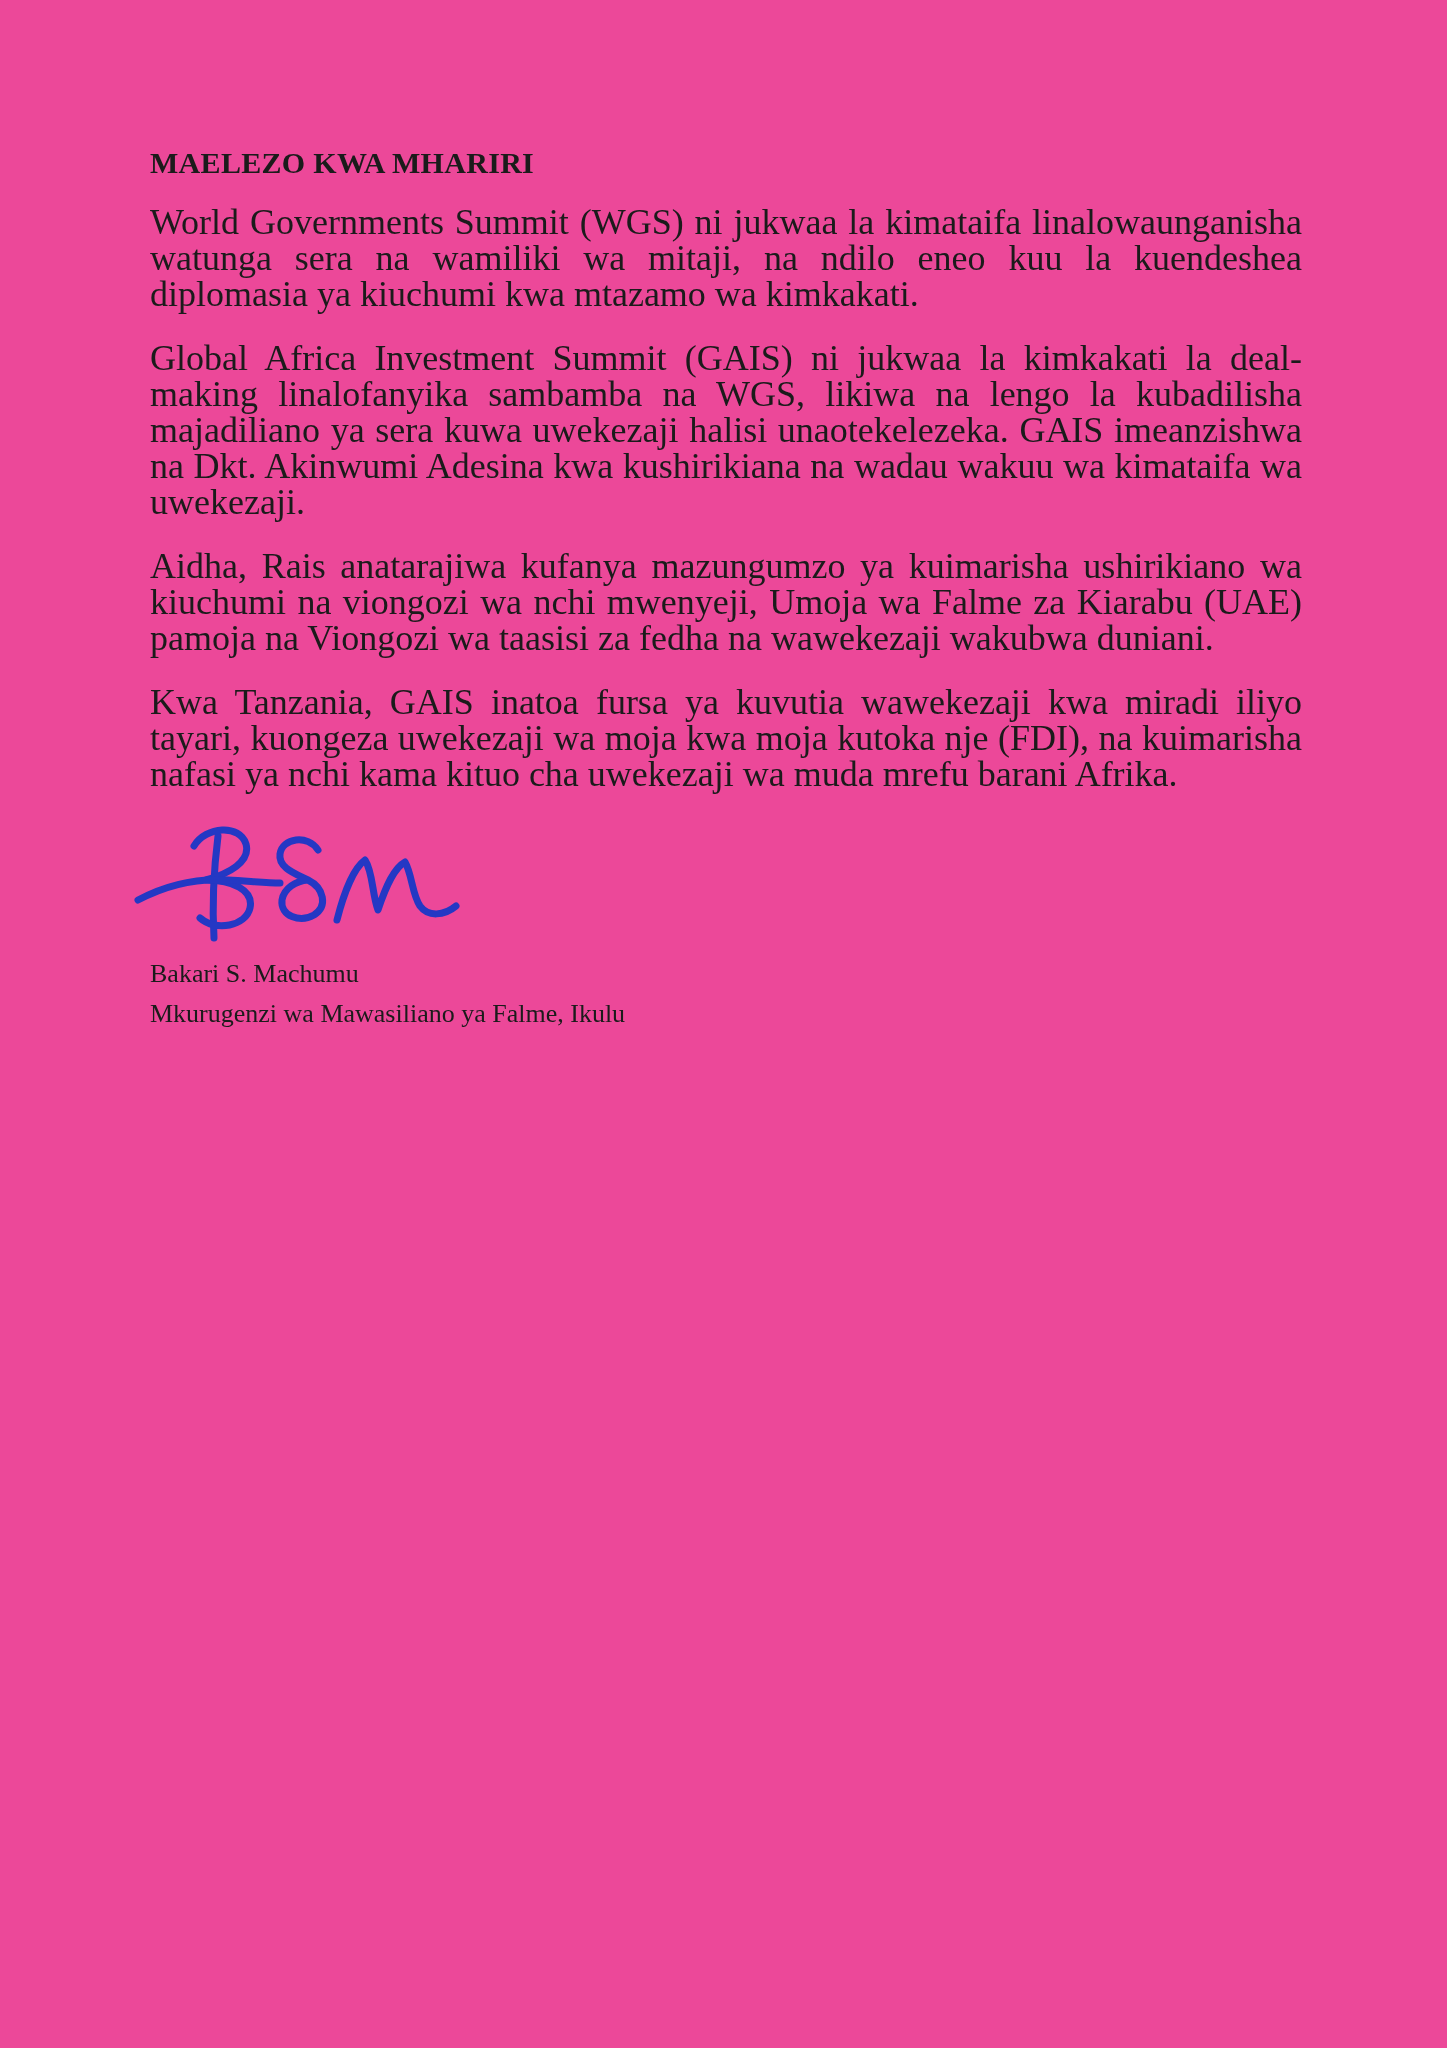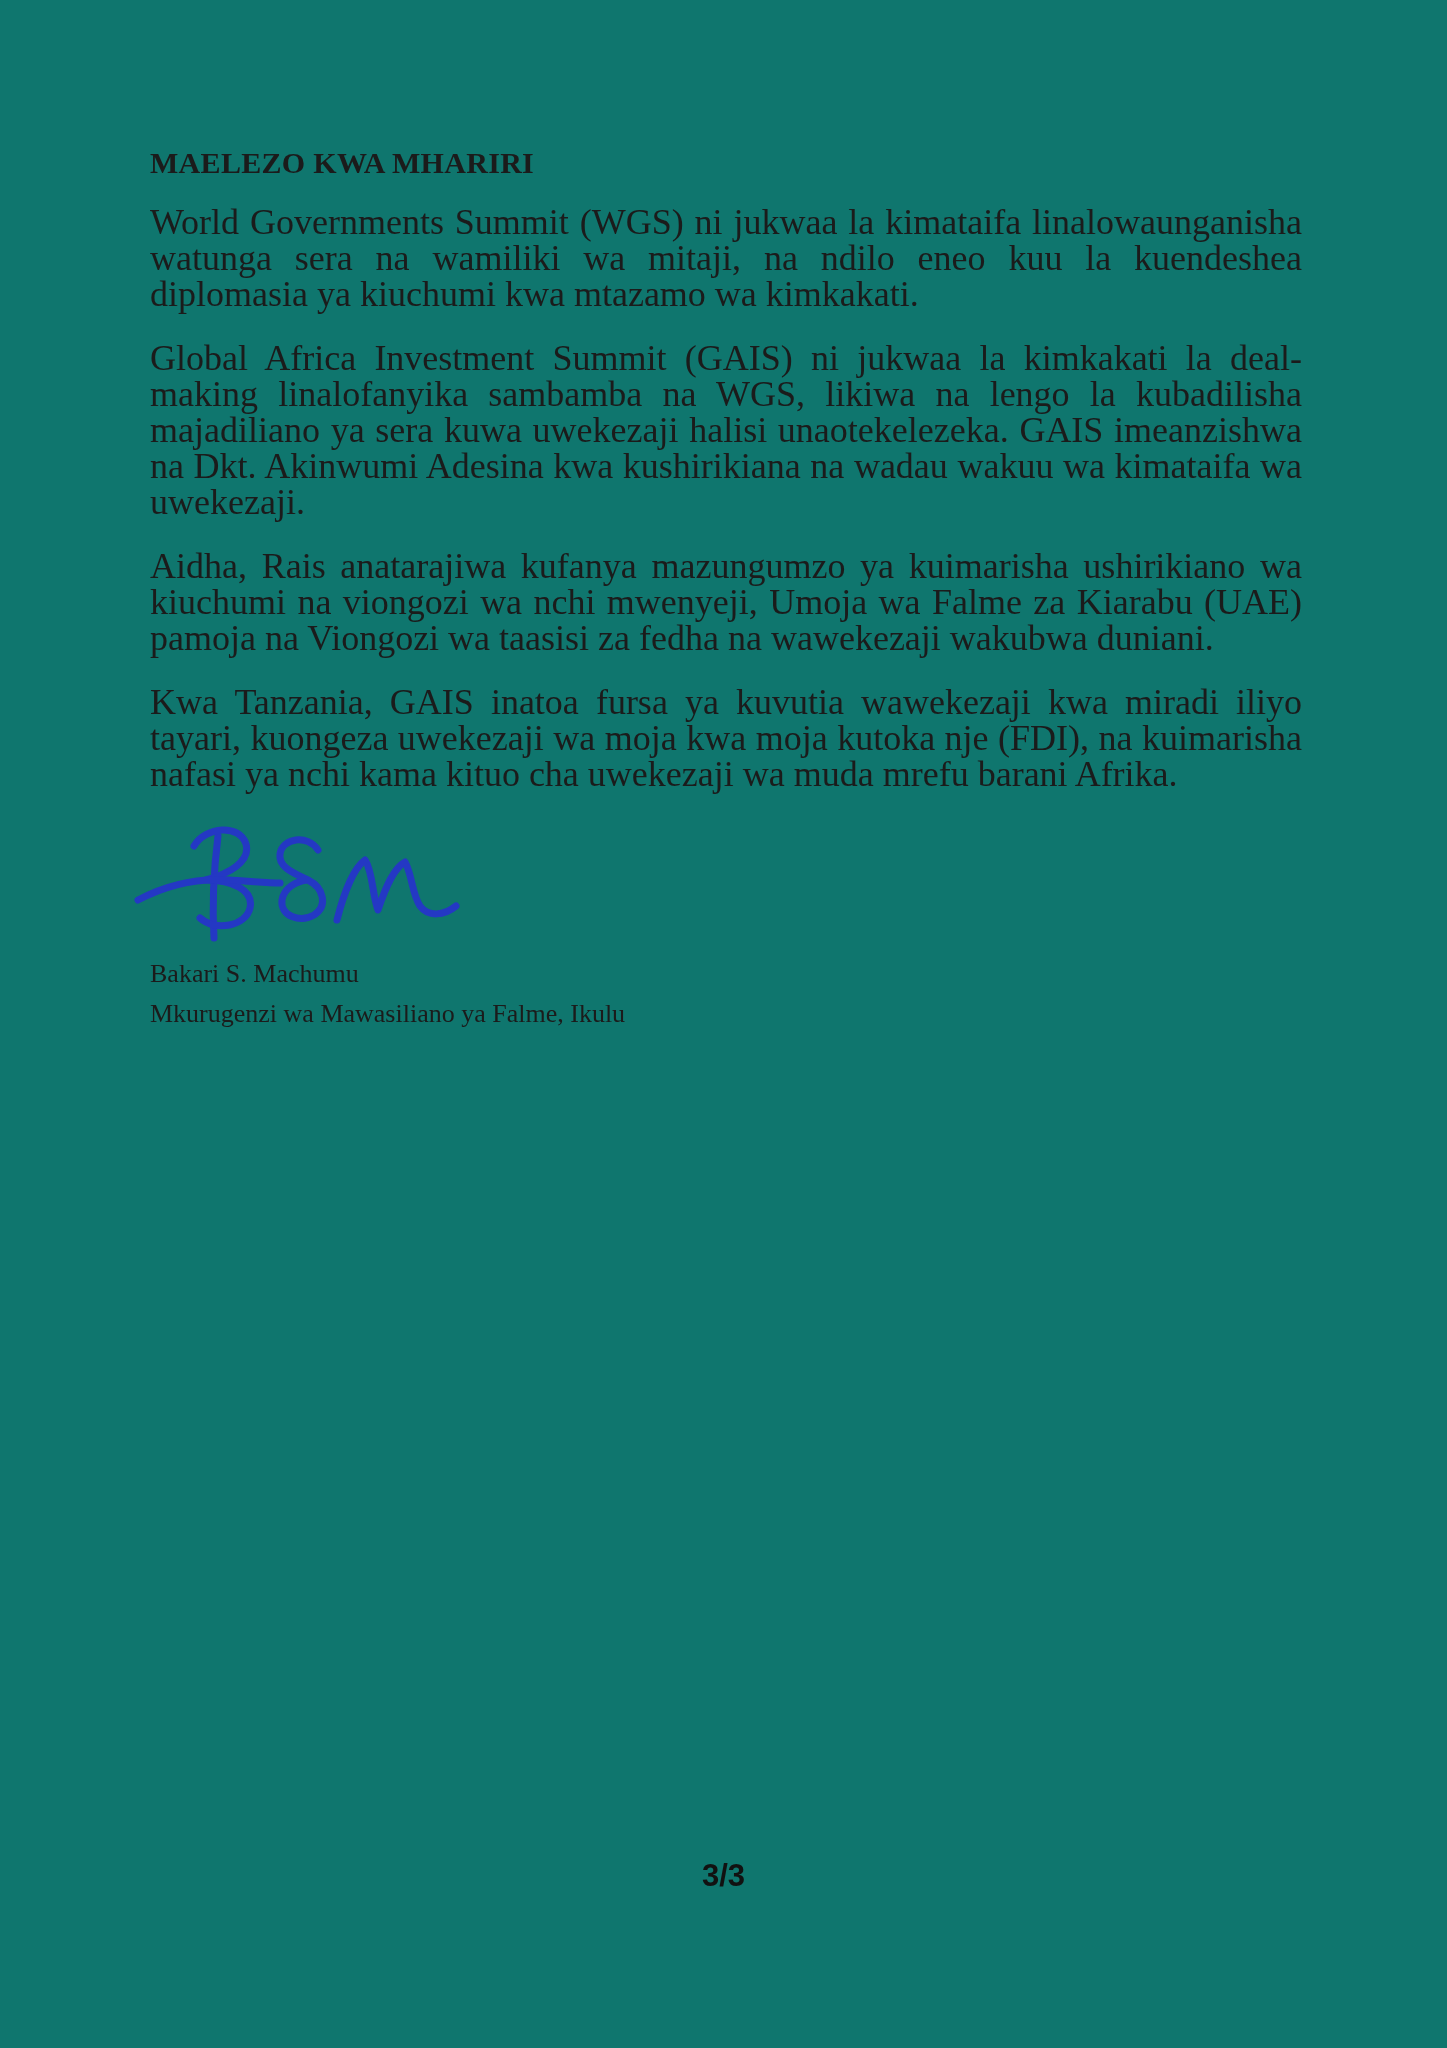--- a/index.html
+++ b/index.html
@@ -4,21 +4,21 @@
 <style>
   html, body {
     margin: 0;
     padding: 0;
     background: #ffffff;
   }
   .page {
     position: relative;
     width: 1447px;
     height: 2048px;
-    background: #0f766e;
+    background: #ec4899;
     font-family: "Liberation Serif", "DejaVu Serif", serif;
     color: #1b1b1b;
     overflow: hidden;
   }
   .content {
     position: absolute;
     left: 150px;
     top: 146px;
     width: 1152px;
   }
@@ -91,14 +91,13 @@
 
           <path d="M205,100 C212,72 222,48 233,40 C241,52 240,74 246,90 C254,66 262,48 273,42 C280,54 280,74 288,86 C296,97 312,96 324,86"></path>
         </g>
       </svg>
       <div class="signatory-name">Bakari S. Machumu</div>
       <div class="signatory-title">Mkurugenzi wa Mawasiliano ya Falme, Ikulu</div>
     </div>
 
   </div>
 
-  <div class="page-number">3/3</div>
 </div>
 
 </body></html>

